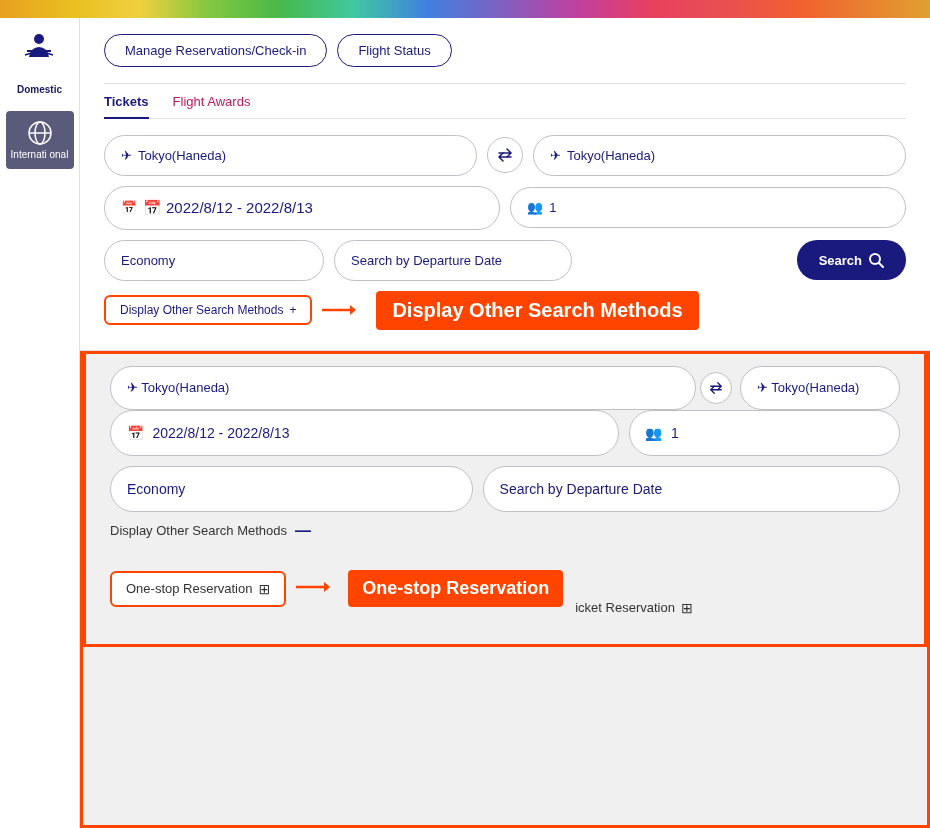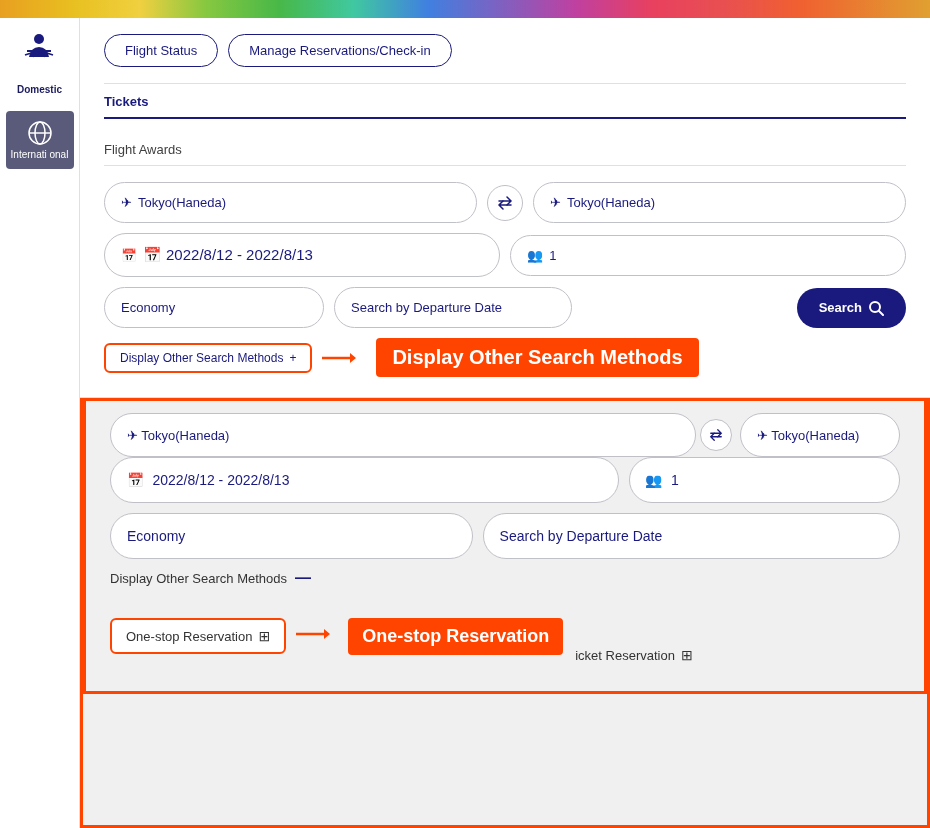--- a/index.html
+++ b/index.html
@@ -132,21 +132,21 @@
       display: flex;
       gap: 24px;
       border-bottom: 1.5px solid #e0e0e0;
       margin-bottom: 16px;
     }
 
     .tab {
       font-size: 13px;
       padding-bottom: 8px;
       cursor: pointer;
-      color: #404040;
+      color: #be185d;
       border-bottom: 2px solid transparent;
       margin-bottom: -1.5px;
     }
 
     .tab.active {
       color: #1a1a7e;
       border-bottom: 2px solid #1a1a7e;
       font-weight: 600;
     }
 
@@ -422,27 +422,27 @@
       <div class="intl-label">Internati
 onal</div>
     </div>
   </div>
 
   <div class="content-area">
 
     <div class="top-panel">
 
       <div class="nav-bar">
+        <button class="nav-btn">Manage Reservations/Check-in</button>
         <button class="nav-btn">Flight Status</button>
-        <button class="nav-btn">Manage Reservations/Check-in</button>
       </div>
 
       <div style="border-bottom:1.5px solid #e0e0e0; margin-bottom:0;"></div>
 
-      <div class="tabs" style="margin-top:10px;flex-direction:column;">
+      <div class="tabs" style="margin-top:10px;">
         <div class="tab active">Tickets</div>
         <div class="tab">Flight Awards</div>
       </div>
 
       <div class="search-row">
         <div class="input-field">
           <span>✈</span>
           <span>Tokyo(Haneda)</span>
         </div>
         <div class="swap-btn">

